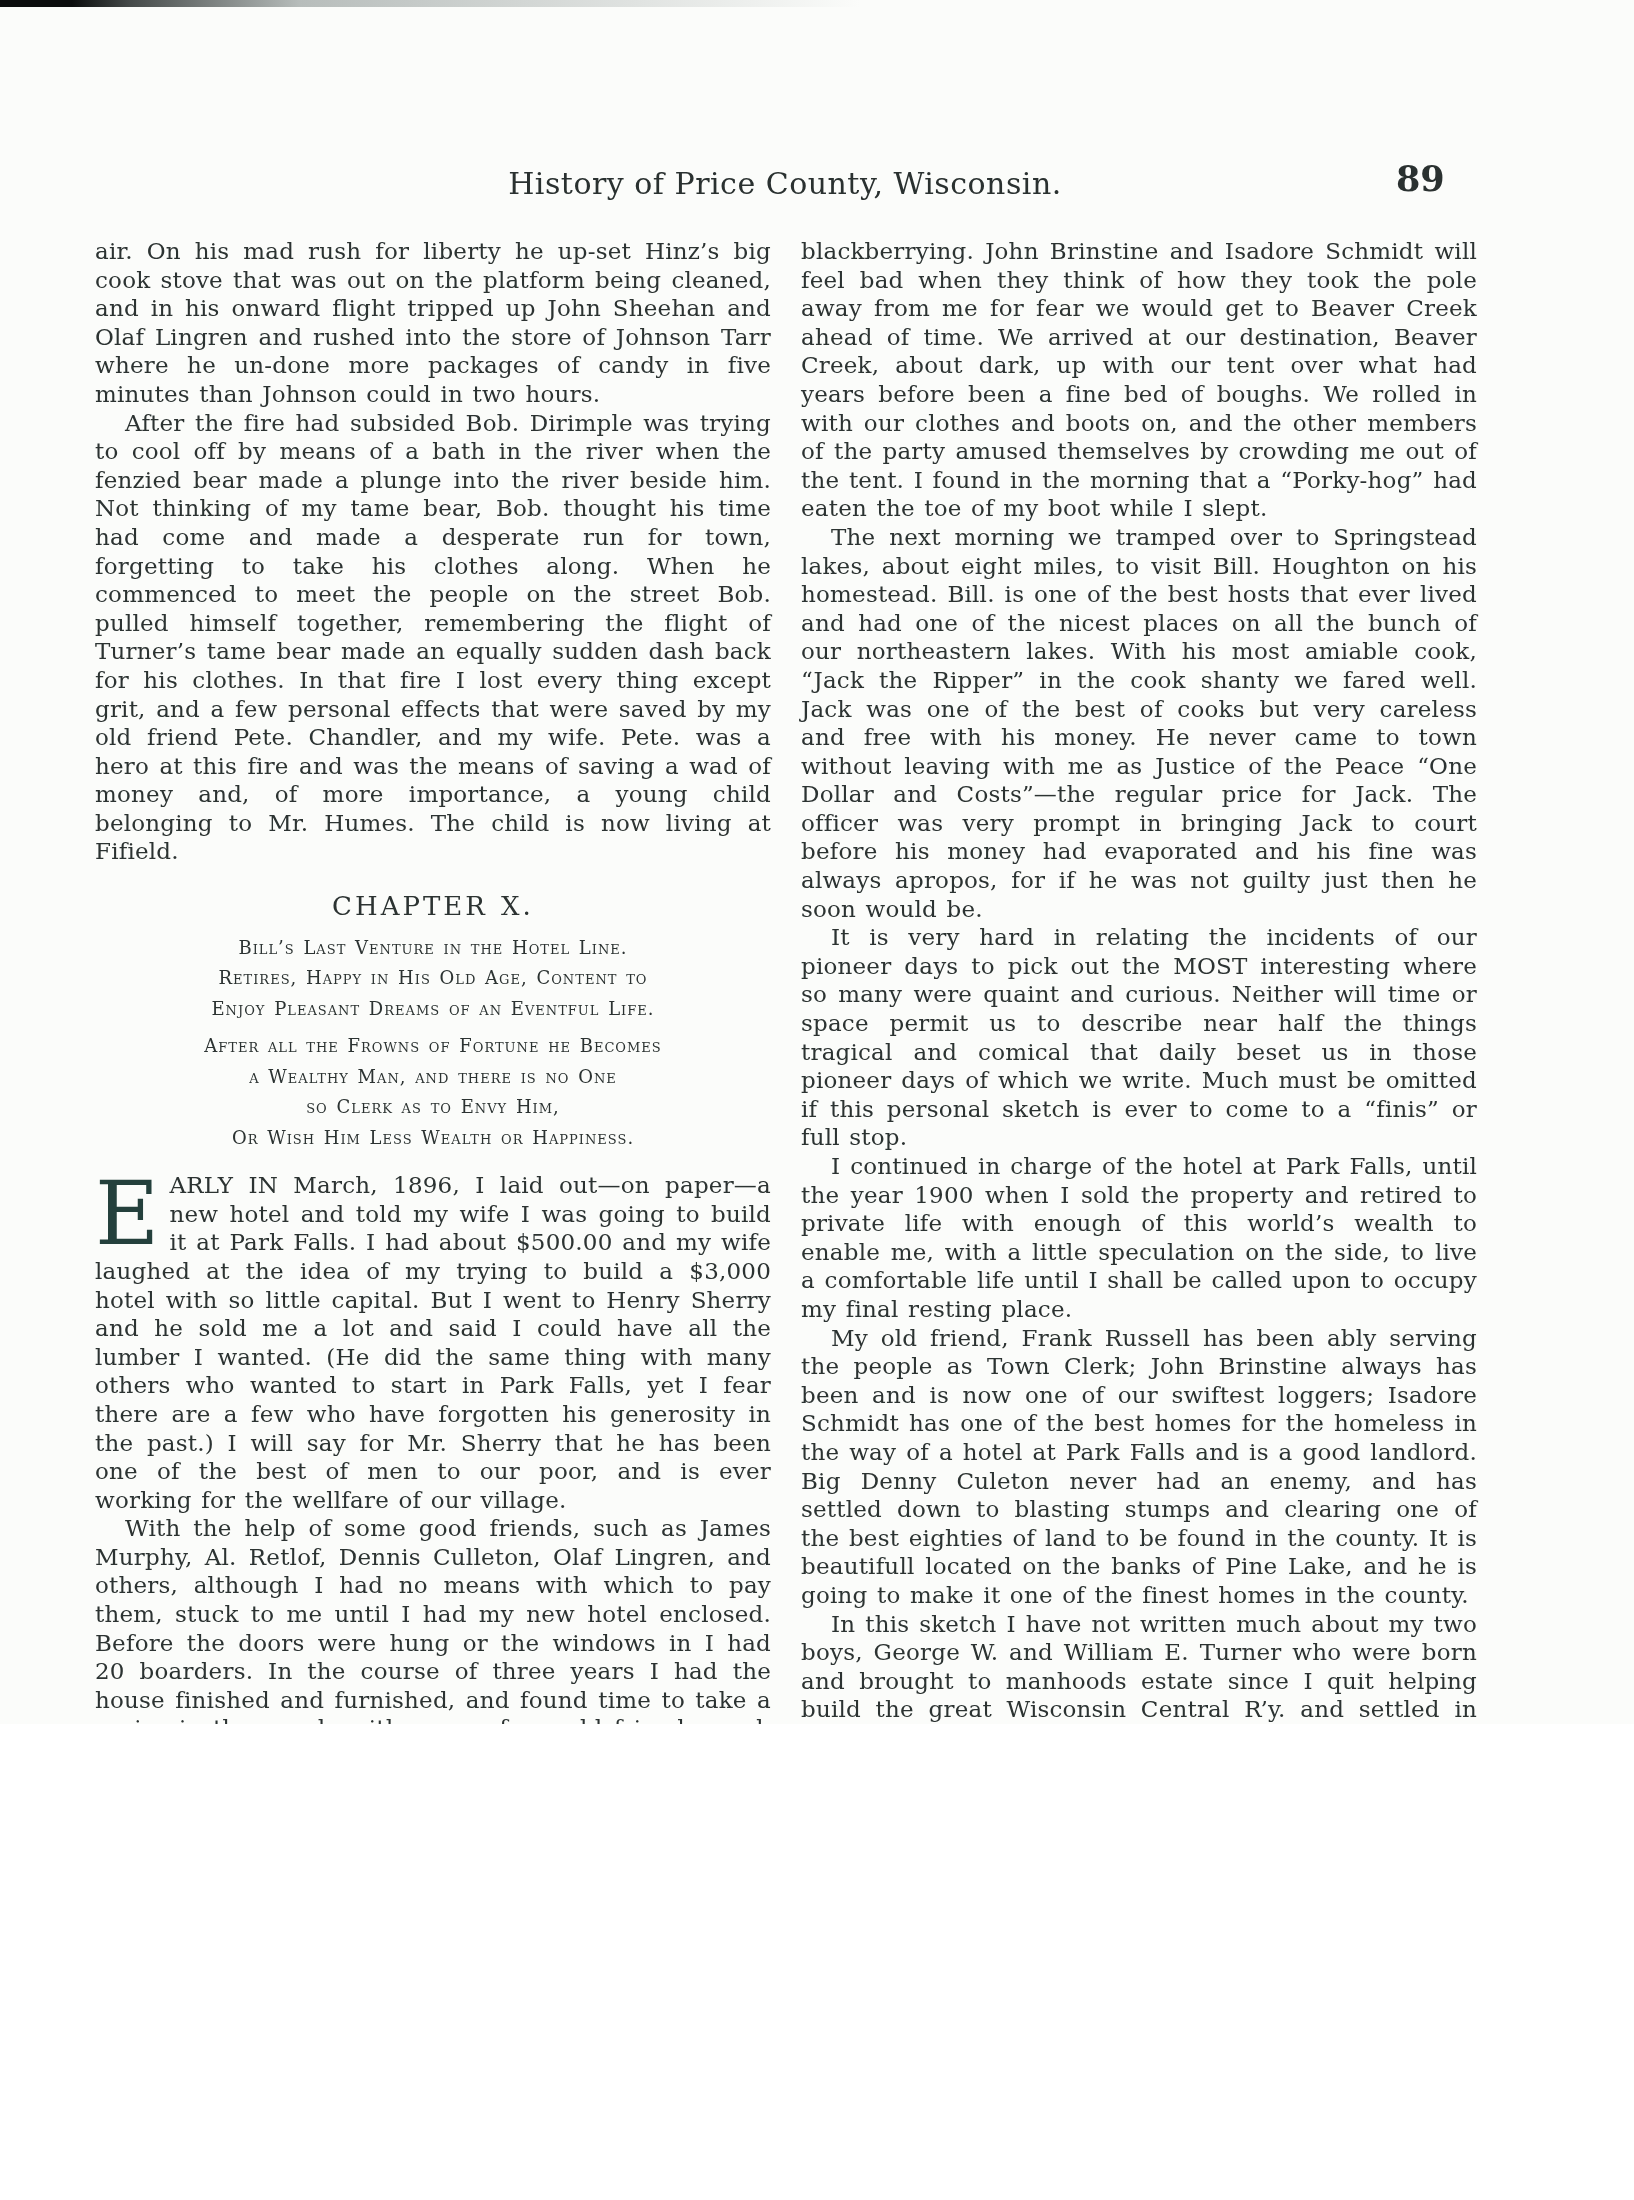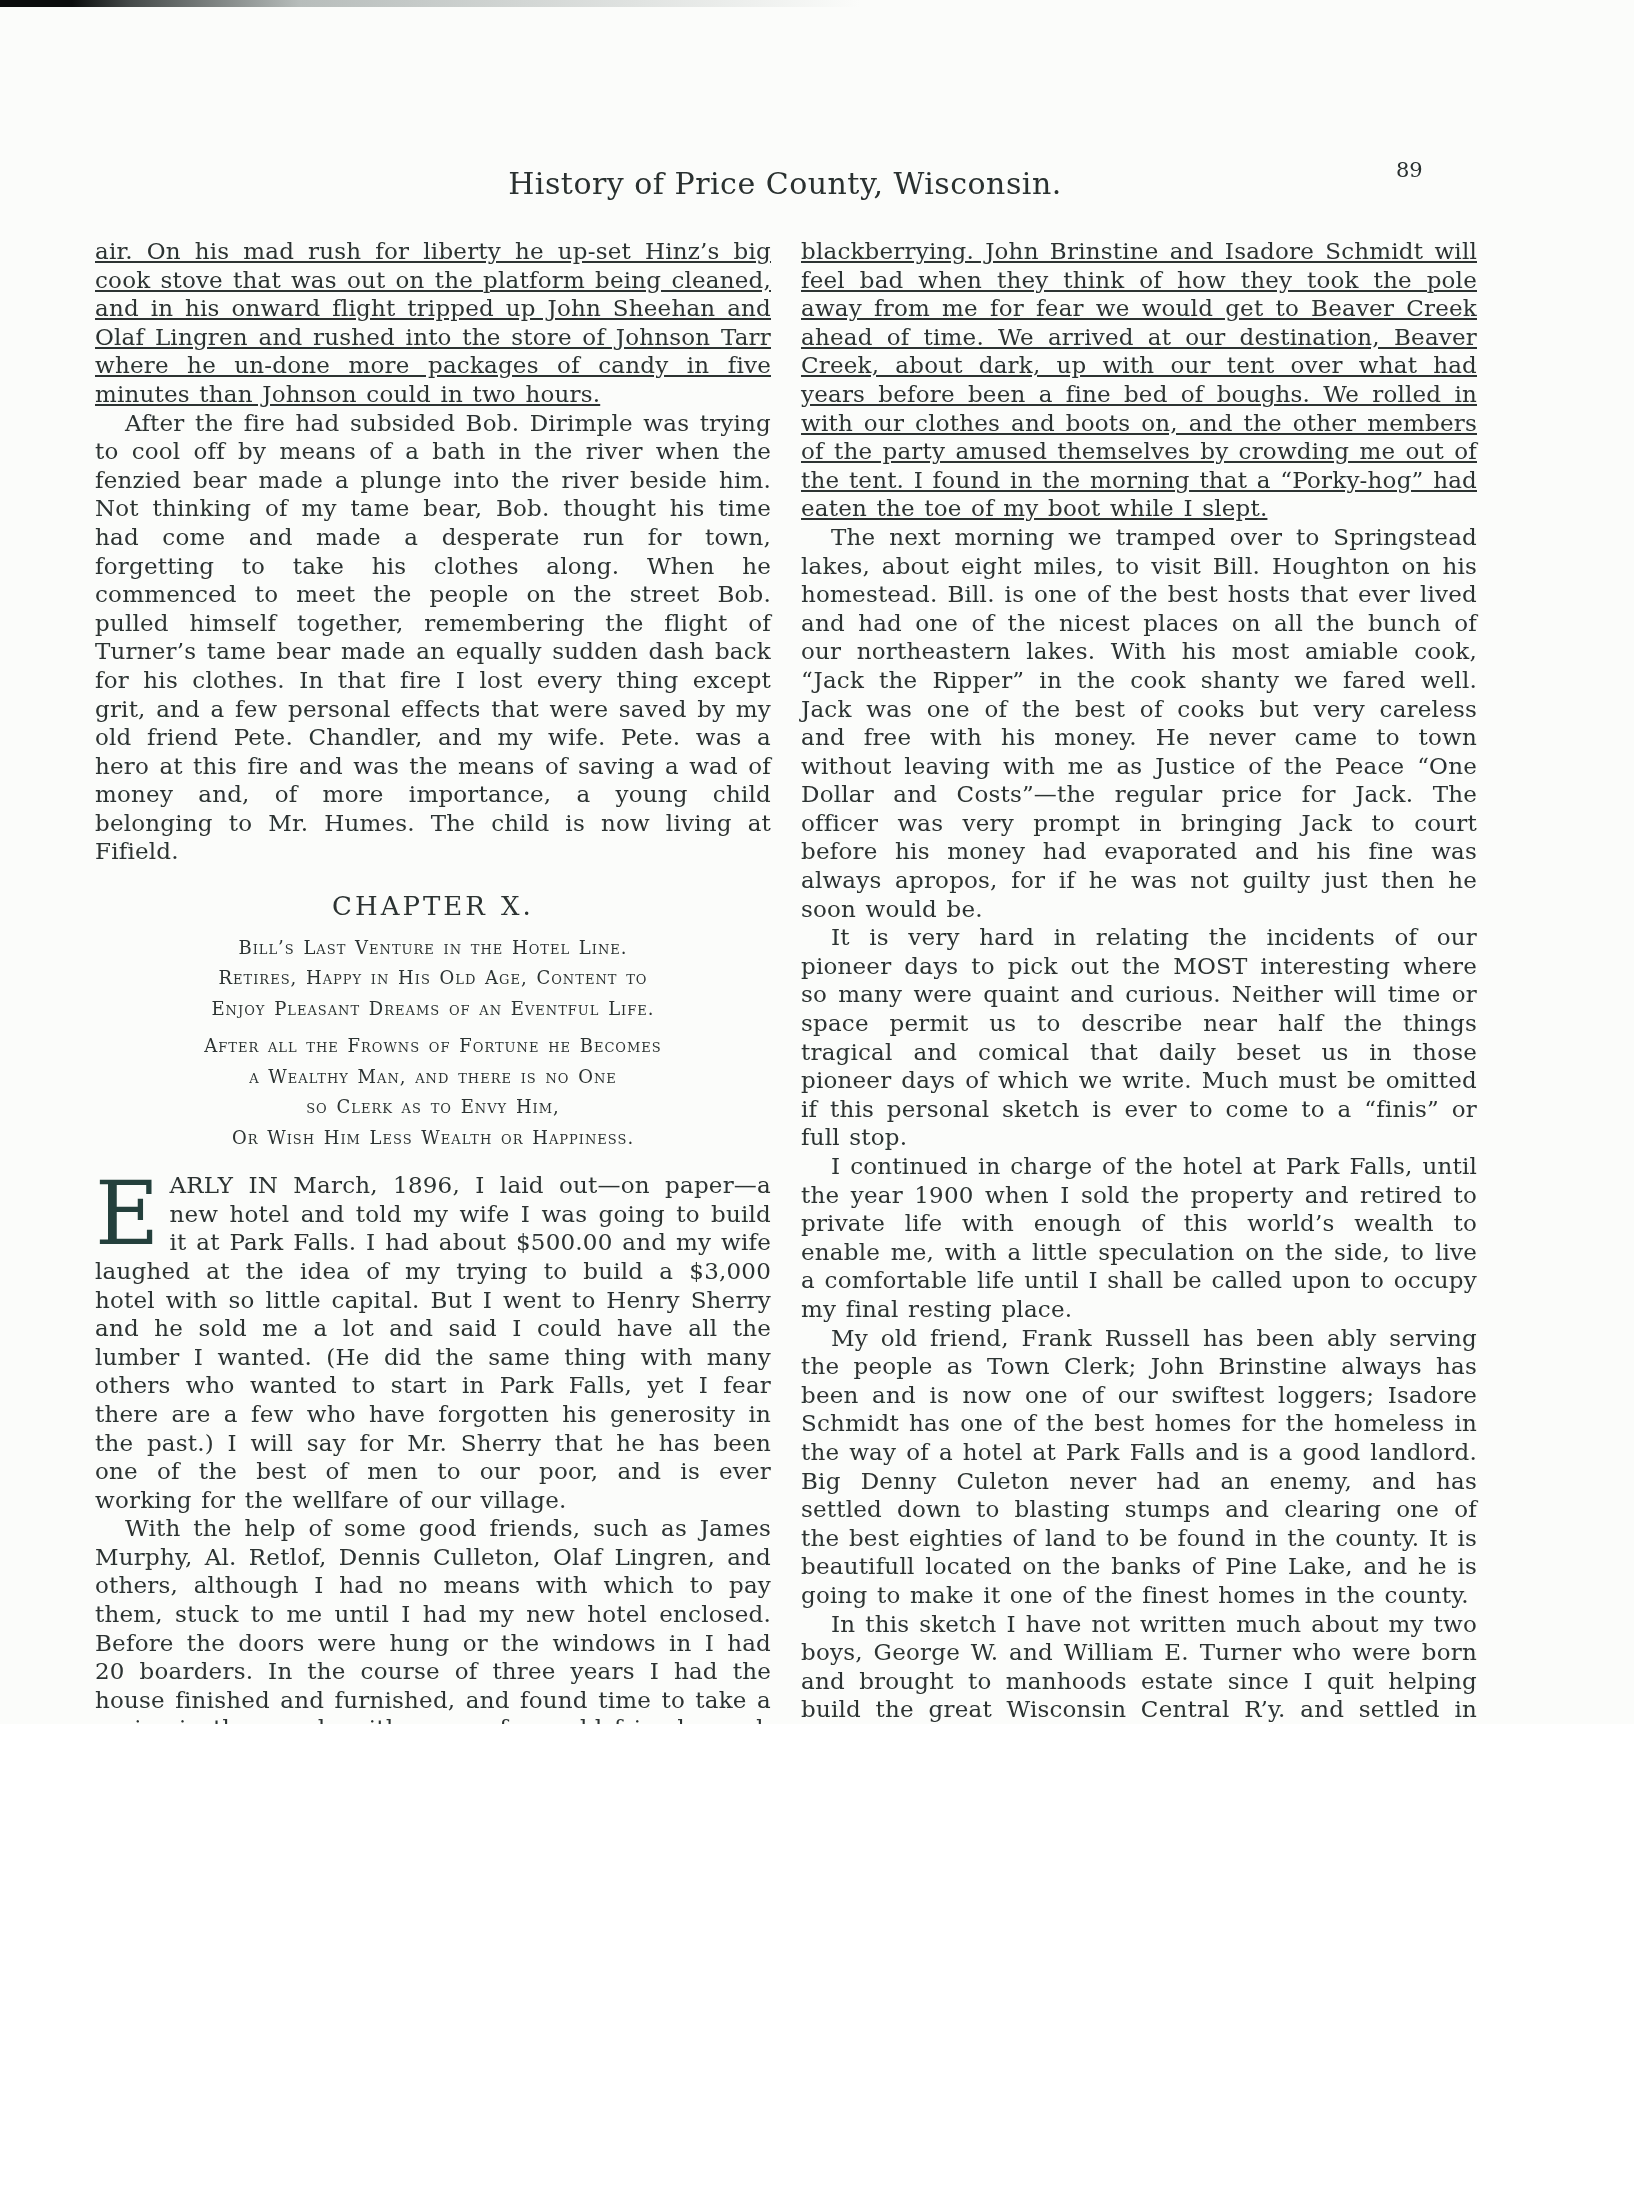--- a/index.html
+++ b/index.html
@@ -19,32 +19,32 @@
       #b7bdbb 300px, rgba(240,242,240,0) 860px);
   }
   .header-title {
     position:absolute; left:95px; top:166px; width:1380px;
     text-align:center;
     font-size:30px; letter-spacing:0.5px;
     color:#2a3130;
   }
   .page-number {
     position:absolute; left:1396px; top:158px;
-    font-size:21px; color:#2a3130;
+    font-size:35px; color:#2a3130;font-weight:bold;
   }
   .col {
     position:absolute; top:237px; width:676px;
     font-size:23px; line-height:28.6px;
     text-align:justify; word-spacing:2px;
     letter-spacing:0.2px;
   }
   .col-left  { left:95px; }
   .col-right { left:801px; }
   .body-p { margin:0; text-indent:30px; }
-  .no-indent { text-indent:0;text-decoration:underline; }
+  .no-indent { text-indent:0; }
   .chapter {
     text-align:center; text-indent:0;
     margin-top:26px; margin-bottom:18px;
   }
   .chapter-title {
     font-size:26px; letter-spacing:3px;
     margin-bottom:12px;
   }
   .chapter-sub {
     font-variant:small-caps;

